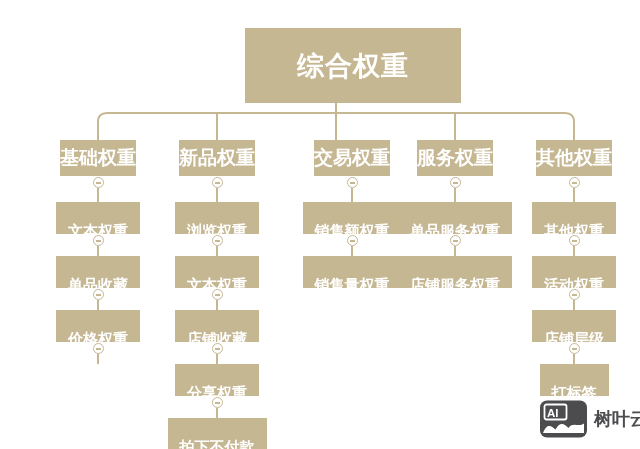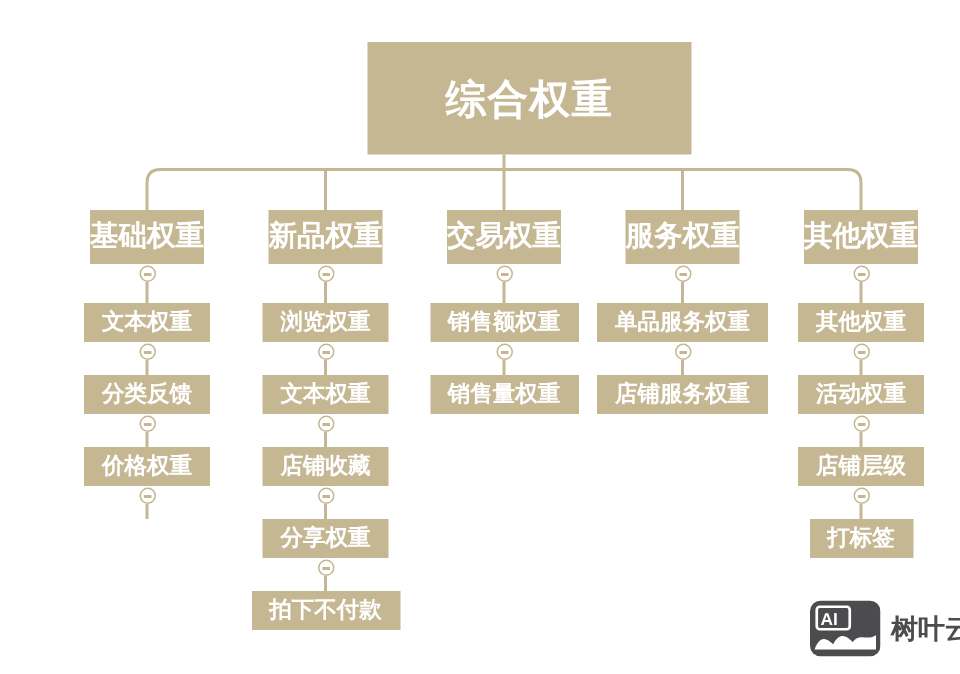--- a/index.html
+++ b/index.html
@@ -14,23 +14,23 @@
   }
   .root{
     position:absolute;left:245px;top:28px;width:216px;height:75px;
     display:flex;align-items:center;justify-content:center;
     font-size:27px;letter-spacing:1px;
   }
   .col{
     position:absolute;top:140px;width:140px;
     display:flex;flex-direction:column;align-items:center;
   }
-  .col1{left:28px;} .col2{left:147px;} .col3{left:266px;} .col4{left:385px;} .col5{left:504px;}
+  .col1{left:28px;} .col2{left:147px;} .col3{left:282px;} .col4{left:385px;} .col5{left:504px;}
   .hdr{height:36px;line-height:36px;padding:0 0;font-size:19px;}
-  .leaf{height:26px;line-height:26px;padding:0 12px;font-size:15px;}
+  .leaf{height:26px;line-height:26px;padding:16px 12px;font-size:15px;}
   .gap{
     display:flex;flex-direction:column;align-items:center;
     width:13px;height:22px;
   }
   .gap.first{height:26px;}
   .toggle{
     width:11px;height:11px;box-sizing:border-box;border:1px solid #c6b793;
     border-radius:50%;background:#ffffff;flex:0 0 auto;
     display:flex;align-items:center;justify-content:center;margin-top:1px;
   }
@@ -64,21 +64,21 @@
         </div>
       <div class="vline"></div>
     </div>
     <div class="node leaf">文本权重</div>
     <div class="gap">
       <div class="toggle">
           <span class="minus"></span>
         </div>
       <div class="vline"></div>
     </div>
-    <div class="node leaf">分类反馈</div>
+    <div class="node leaf">单品收藏</div>
     <div class="gap">
       <div class="toggle">
           <span class="minus"></span>
         </div>
       <div class="vline"></div>
     </div>
     <div class="node leaf">价格权重</div>
     <div class="gap">
       <div class="toggle">
           <span class="minus"></span>

